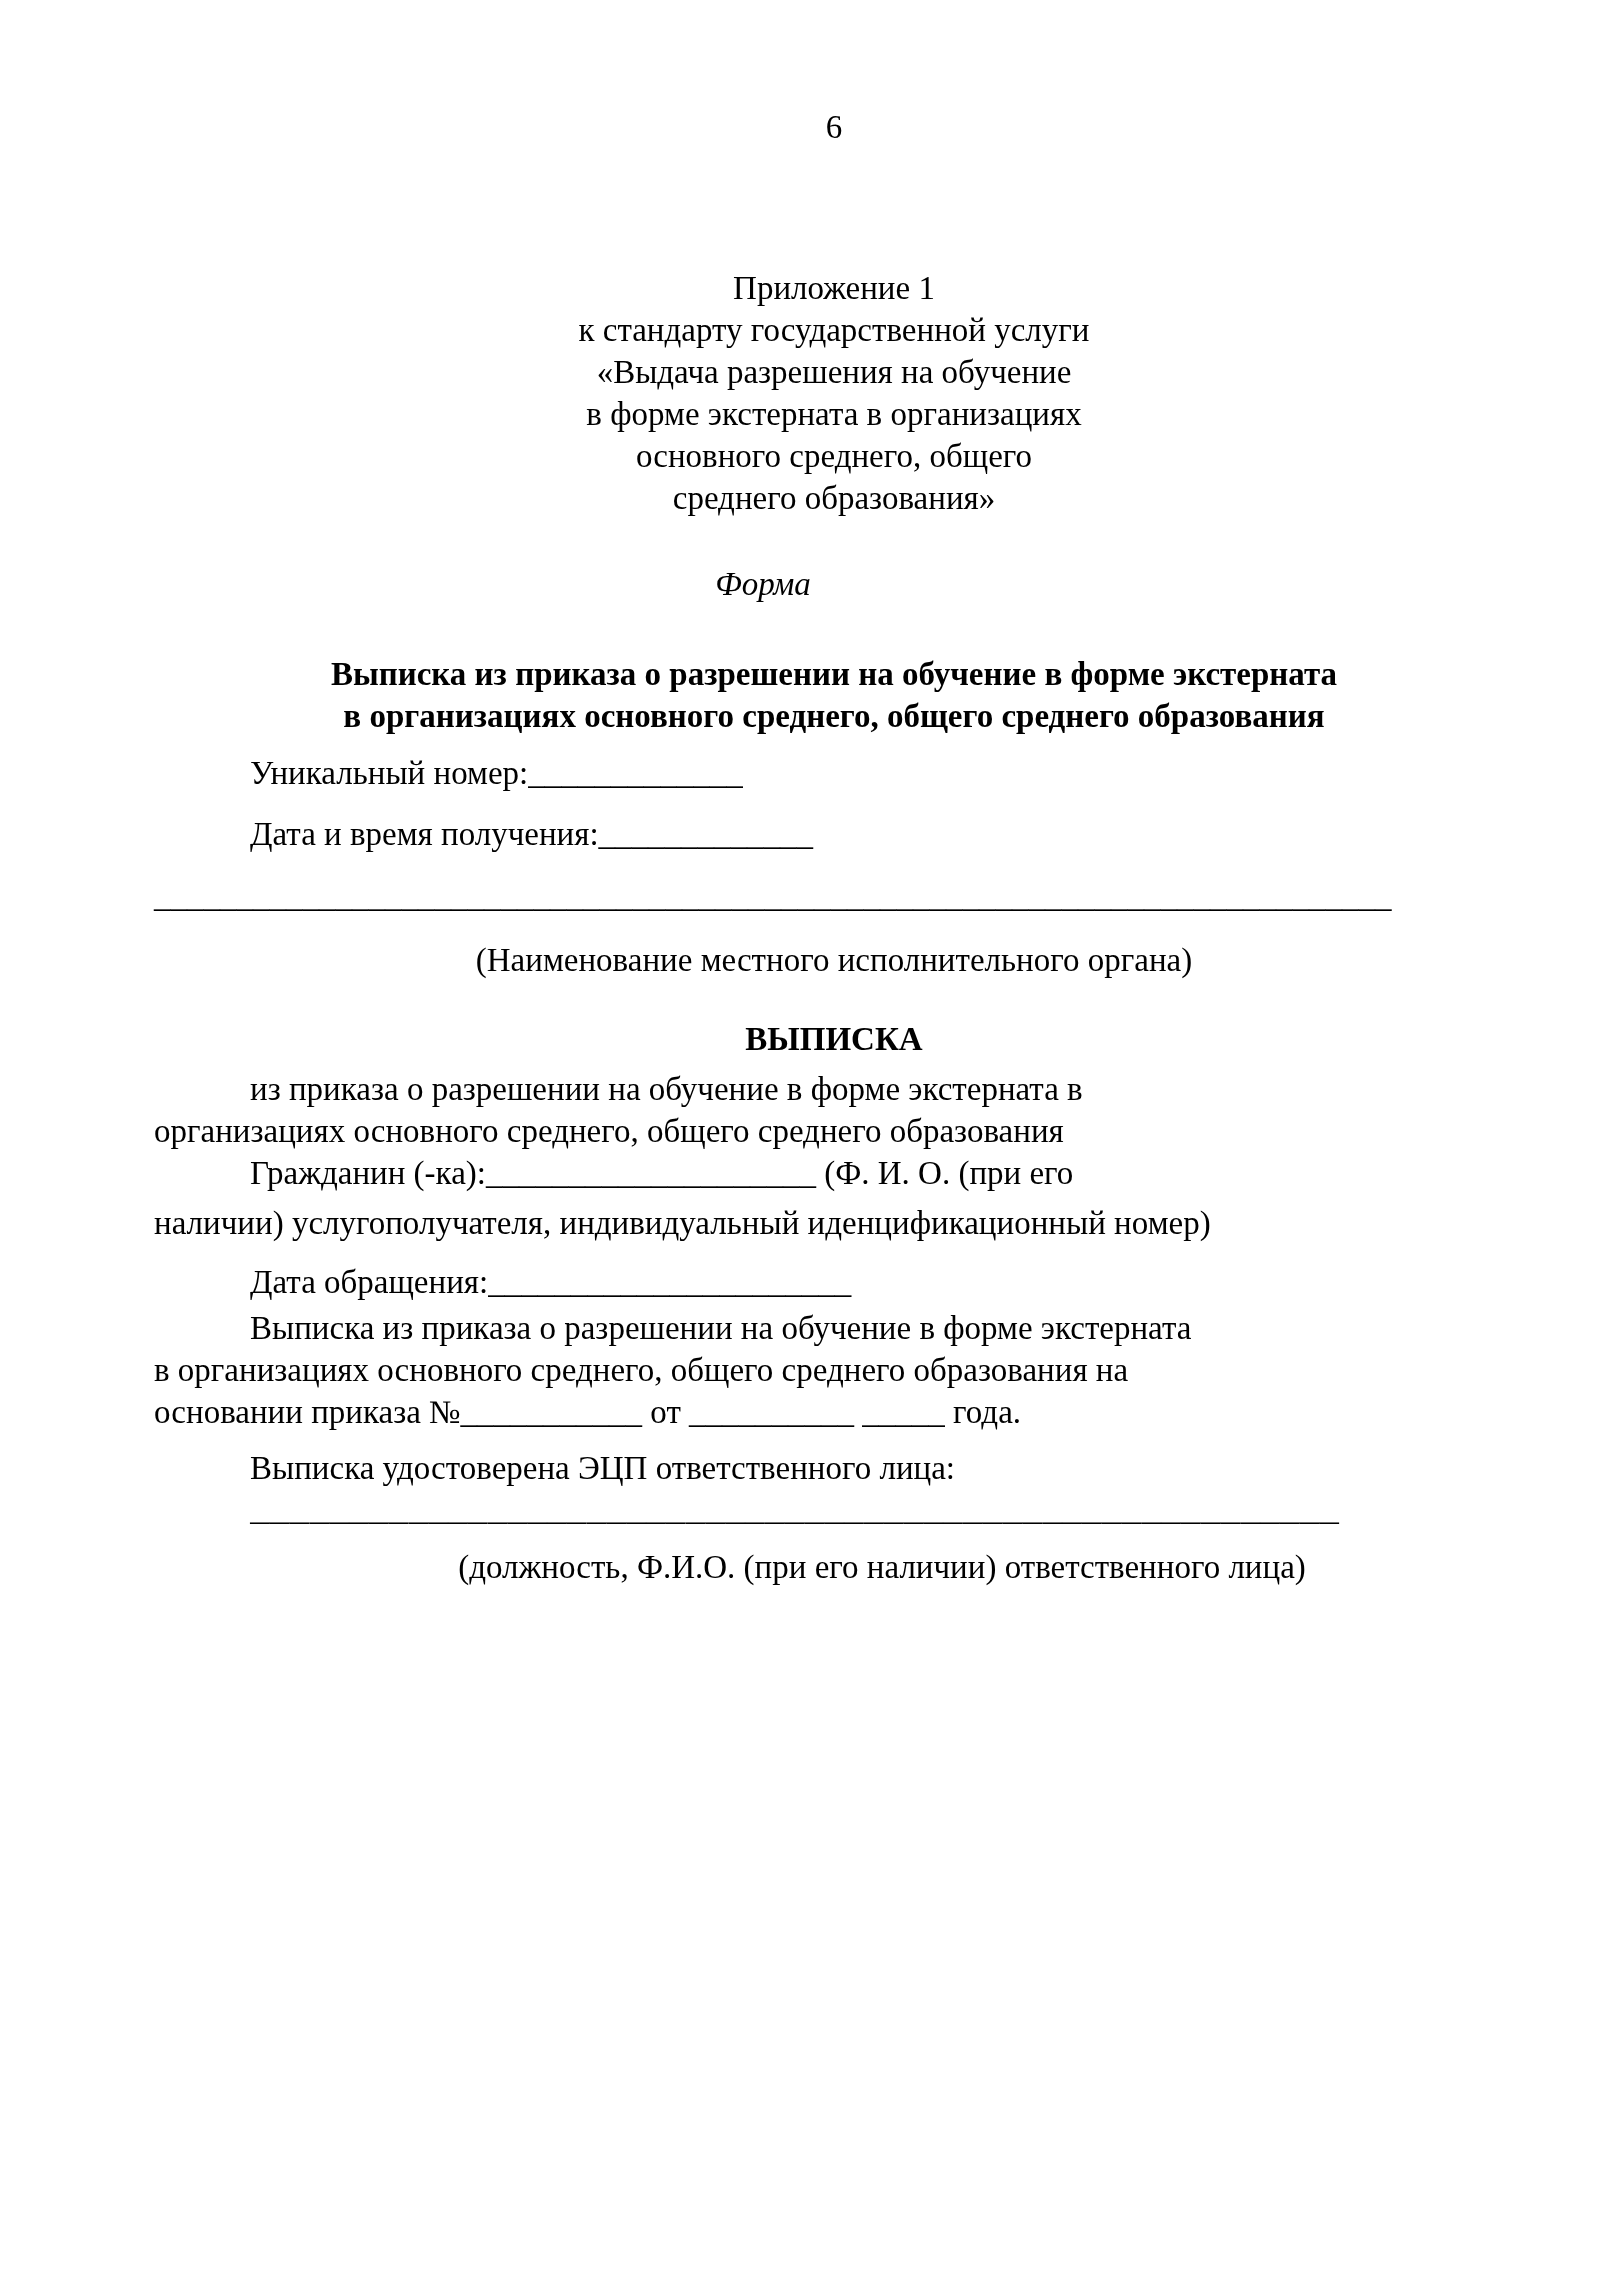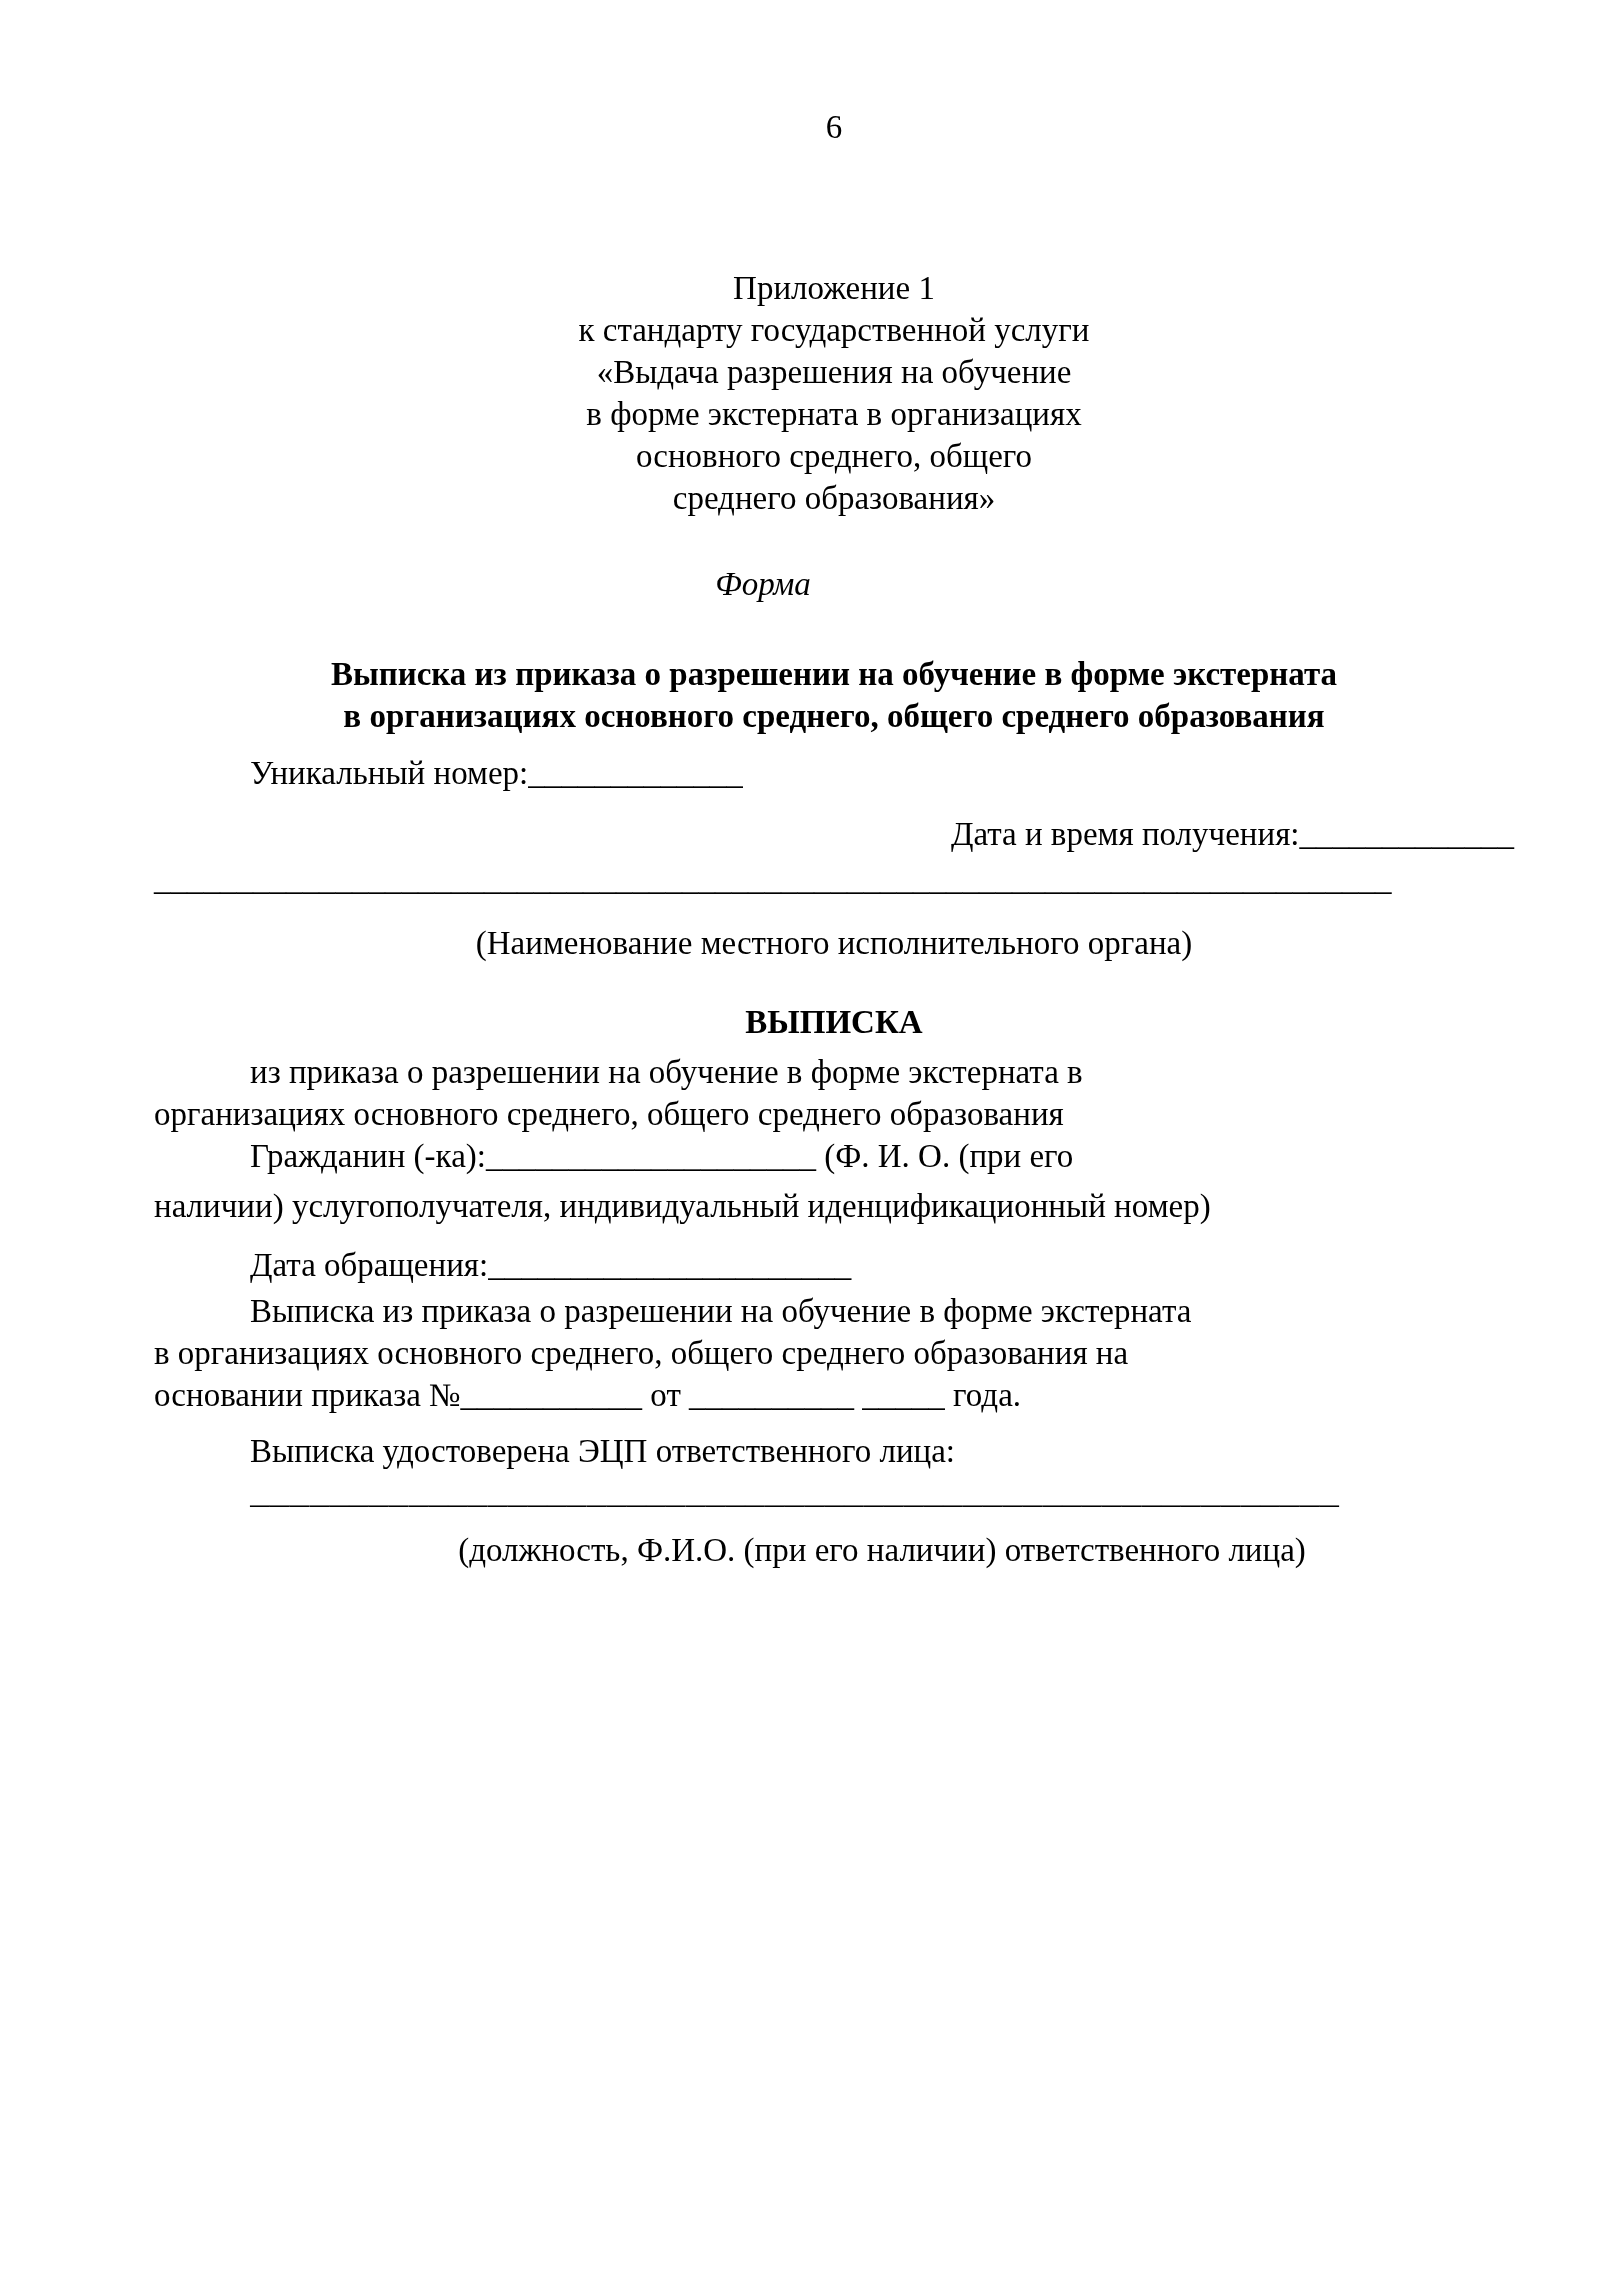--- a/index.html
+++ b/index.html
@@ -21,22 +21,22 @@
   .right { text-align: center; }
   .bold { font-weight: bold; }
   .form-label { padding-right: 142px; font-style: italic; }
   .nowrap { white-space: nowrap; }
 
   .page-number   { margin-top: 106px; text-align: center; }
   .annex         { margin-top: 119px; }
   .form-type     { margin-top: 44px; }
   .doc-title     { margin-top: 48px; }
   .unique-row    { margin-top: 14.7px; }
-  .receipt-row   { margin-top: 19.6px; text-align: right; }
-  .org-line      { margin-top: 3px; }
+  .receipt-row   { margin-top: 19.6px; }
+  .org-line      { margin-top: 20px; }
   .org-caption   { margin-top: 21.6px; }
   .extract-head  { margin-top: 37px; }
   .intro-1       { margin-top: 7.8px; }
   .cont-line     { margin-top: 8.8px; }
   .appeal-row    { margin-top: 16.7px; }
   .order-1       { margin-top: 3.9px; }
   .ecp-row       { margin-top: 13.7px; }
   .sig-line      { margin-top: 2px; font-family: Liberation Mono, monospace; }
   .sig-caption   { margin-top: 13.7px; text-align: center; }
 </style>

